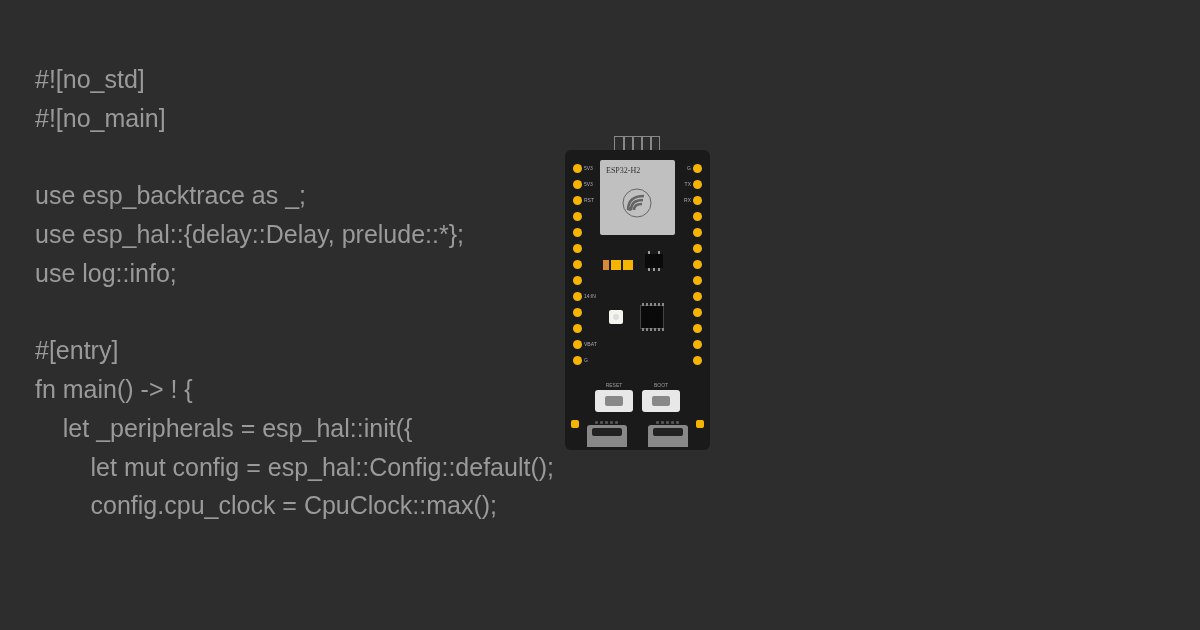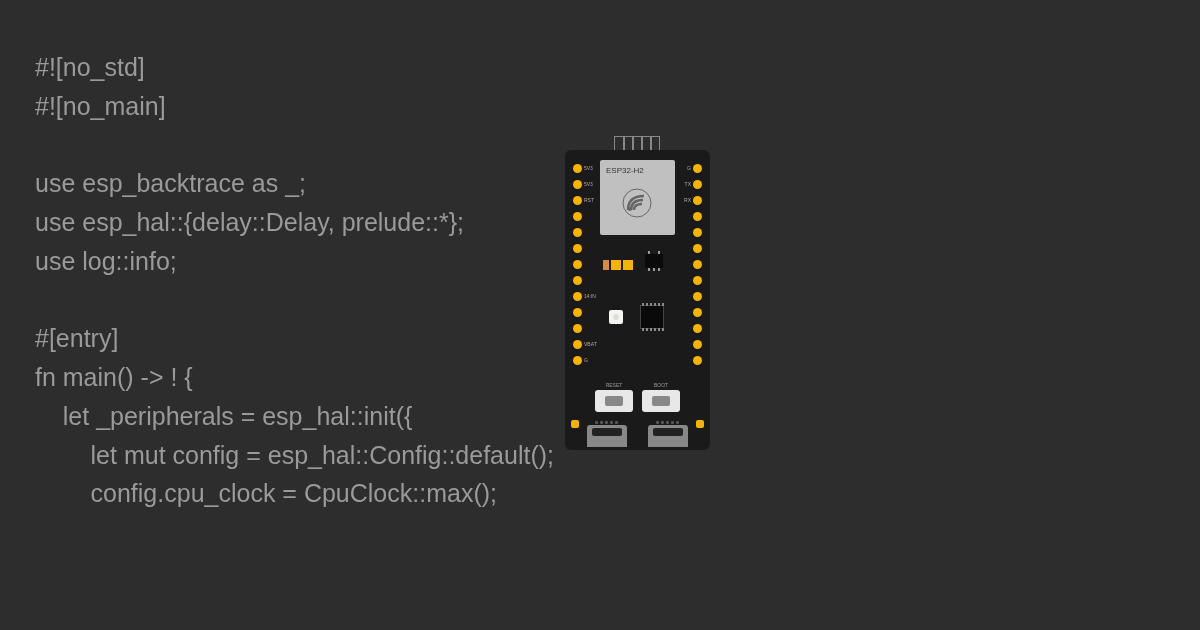--- a/index.html
+++ b/index.html
@@ -10,21 +10,21 @@
     body {
       width: 1200px;
       height: 630px;
       background: #2d2d2d;
       font-family: 'Segoe UI', -apple-system, sans-serif;
       overflow: hidden;
       position: relative;
     }
     .code-area {
       position: absolute;
-      top: 48px;
+      top: 60px;
       left: 35px;
       color: #9a9a9a;
       font-size: 25px;
       line-height: 1.55;
       font-weight: 400;
       white-space: pre;
     }
     .board {
       position: absolute;
       top: 150px;
@@ -61,21 +61,21 @@
       left: 35px;
       width: 75px;
       height: 75px;
       background: #c0c0c0;
       border-radius: 2px;
       padding: 6px;
     }
     .chip-label {
       font-size: 8px;
       color: #333;
-      font-family: Liberation Sans, sans-serif;
+      font-family: Liberation Serif, serif;
     }
     .chip-logo {
       position: absolute;
       top: 28px;
       left: 22px;
       width: 30px;
       height: 30px;
     }
     .pin {
       position: absolute;

